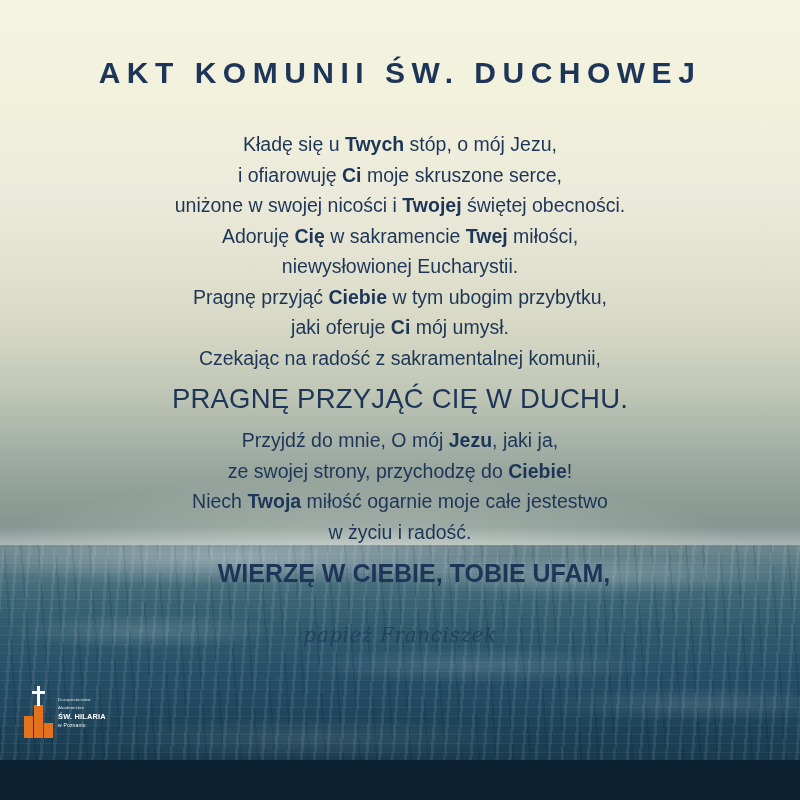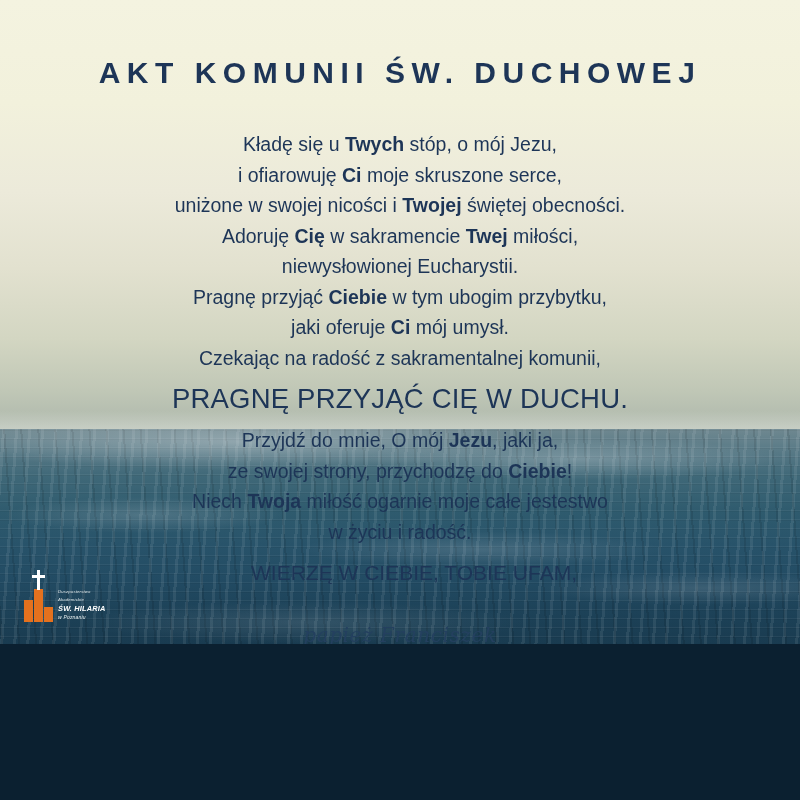--- a/index.html
+++ b/index.html
@@ -10,21 +10,21 @@
     width: 800px;
     height: 800px;
     font-family: "Liberation Sans", sans-serif;
     background: #0b2030;
     overflow: hidden;
   }
 
   .poster {
     position: relative;
     width: 800px;
-    height: 644px;
+    height: 760px;
     overflow: hidden;
     
     background:
       linear-gradient(180deg,
         #f3f2de 0%,
         #f1f0db 18%,
         #ebe9d2 34%,
         #dfdfc8 48%,
         #cfd2bd 58%,
         #b9c0b2 66%,
@@ -154,22 +154,22 @@
     font-size: 27.5px;
     font-weight: normal;
     line-height: 46px;
     letter-spacing: 0.2px;
     padding-top: 3px;
     padding-bottom: 3px;
   }
 
   .final {
     display: block;
-    font-size: 21px;
-    font-weight: normal;
+    font-size: 25px;
+    font-weight: bold;
     line-height: 36px;
     padding-top: 8px;
     padding-left: 28px;
   }
 
   .author {
     margin: 1px;
     padding-top: 31px;
     font-family: "DejaVu Serif", serif;
     font-style: italic;
@@ -207,26 +207,25 @@
     background: #ffffff;
   }
   .logo-mark .cross-h {
     position: absolute;
     left: 10px; top: 5px;
     width: 13px; height: 3px;
     background: #ffffff;
   }
   .logo-text {
     position: absolute;
-    left: 36px; top: 20px;
+    left: 36px; top: 12px;
     width: 84px;
     text-align: left;
     color: #f0f4f5;
     line-height: 8px;
-    font-style: italic;
   }
   .logo-text .l1 { display:block; font-size: 4.2px; letter-spacing: .2px; color:#dfe7e9; }
   .logo-text .l2 { display:block; font-size: 4.2px; letter-spacing: .2px; color:#dfe7e9; }
   .logo-text .l3 { display:block; font-size: 7.4px; font-weight: bold; letter-spacing: .2px; color:#ffffff; margin-top:1px; }
   .logo-text .l4 { display:block; font-size: 5px; letter-spacing: .2px; color:#e8eff0; }
 </style>
 </head>
 <body>
 
 <div class="poster">

